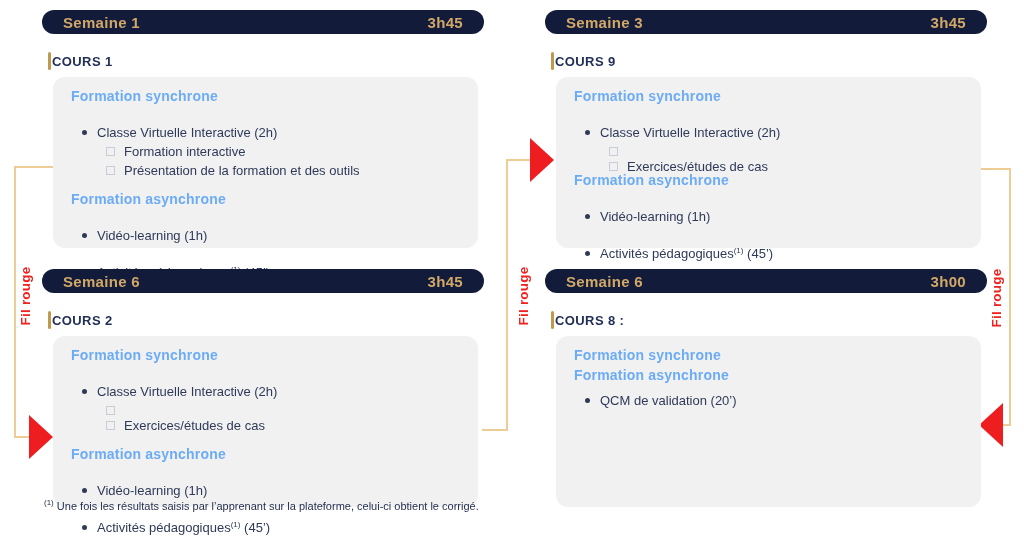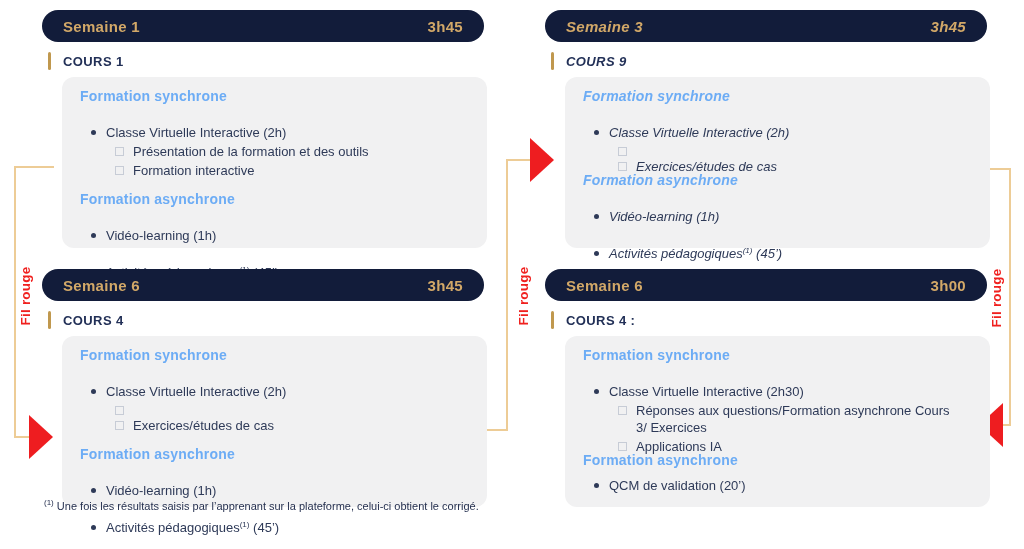--- a/index.html
+++ b/index.html
@@ -9,42 +9,42 @@
     height: 549px;
     background: #ffffff;
     font-family: "Liberation Sans", sans-serif;
     overflow: hidden;
   }
 
   
   .week { position: absolute; width: 442px; height: 252px; }
   #week-1 { left: 42px;  top: 10px;  }
   #week-2 { left: 42px;  top: 269px; }
-  #week-3 { left: 545px; top: 10px; font-style: italic;  }
+  #week-3 { left: 545px; top: 10px;  }
   #week-4 { left: 545px; top: 269px; }
 
   .pill {
-    position: absolute; left: 0; top: 0; width: 442px; height: 32px;
+    position: absolute; left: 0; top: 0; width: 442px; height: 24px;
     background: #121c3a; border-radius: 17px;
     display: flex; align-items: center; justify-content: space-between;
     padding: 0 21px; box-sizing: border-box;
   }
   .pill-title, .pill-duration {
     color: #d2a868; font-weight: bold; font-size: 15px; letter-spacing: .3px;
   }
 
   .cours {
     position: absolute; left: 6px; top: 41px;
-    display: flex; align-items: center; gap: 12px; height: 20px;
+    display: flex; align-items: center; gap: 1px; height: 20px;
   }
   .cours-bar { width: 3px; height: 18px; background: #c0984e; border-radius: 2px; }
   .cours-text { color: #223057; font-weight: bold; font-size: 13px; letter-spacing: .4px; }
 
   .content-card {
-    position: absolute; left: 20px; top: 67px; width: 425px; height: 171px;
+    position: absolute; left: 11px; top: 67px; width: 425px; height: 171px;
     background: #f1f1f2; border-radius: 12px;
     padding: 11px 16px; box-sizing: border-box;
   }
   .section-heading {
     color: #6cacf5; font-size: 14px; font-weight: bold;
     margin: 0 0 7px 2px; letter-spacing: .2px;
   }
   .items { list-style: none; margin: 0; padding: 0; }
   .li-main {
     display: flex; align-items: flex-start; gap: 10px;
@@ -133,25 +133,25 @@
         <div class="content-card">
           <div class="section">
             <div class="section-heading">Formation synchrone</div>
             <ul class="items">
               <li class="li-main">
                 <span class="dot"></span>
                 <span class="txt">Classe Virtuelle Interactive (2h)</span>
               </li>
               <li class="li-sub">
                 <span class="sq"></span>
+                <span class="txt">Formation interactive</span>
+              </li>
+              <li class="li-sub">
+                <span class="sq"></span>
                 <span class="txt">Présentation de la formation et des outils</span>
-              </li>
-              <li class="li-sub">
-                <span class="sq"></span>
-                <span class="txt">Formation interactive</span>
               </li>
             </ul>
           </div>
           <div class="section">
             <div class="section-heading">Formation asynchrone</div>
             <ul class="items">
               <li class="li-main">
                 <span class="dot"></span>
                 <span class="txt">Vidéo-learning (1h)</span>
               </li>
@@ -163,21 +163,21 @@
           </div>
         </div>
       </div>
       <div class="week" id="week-2">
         <div class="pill">
           <span class="pill-title">Semaine 6</span>
           <span class="pill-duration">3h45</span>
         </div>
         <div class="cours">
           <span class="cours-bar"></span>
-          <span class="cours-text">COURS 4</span>
+          <span class="cours-text">COURS 2</span>
         </div>
         <div class="content-card">
           <div class="section">
             <div class="section-heading">Formation synchrone</div>
             <ul class="items">
               <li class="li-main">
                 <span class="dot"></span>
                 <span class="txt">Classe Virtuelle Interactive (2h)</span>
               </li>
               <li class="li-sub">
@@ -245,39 +245,25 @@
           </div>
         </div>
       </div>
       <div class="week" id="week-4">
         <div class="pill">
           <span class="pill-title">Semaine 6</span>
           <span class="pill-duration">3h00</span>
         </div>
         <div class="cours">
           <span class="cours-bar"></span>
-          <span class="cours-text">COURS 4 :</span>
-        </div>
-        <div class="content-card">
-          <div class="section">
-            <div class="section-heading">Formation synchrone</div>
-            <ul class="items">
-              <li class="li-main">
-                <span class="dot"></span>
-                <span class="txt">Classe Virtuelle Interactive (2h30)</span>
-              </li>
-              <li class="li-sub">
-                <span class="sq"></span>
-                <span class="txt">Réponses aux questions/Formation asynchrone Cours 3/ Exercices</span>
-              </li>
-              <li class="li-sub">
-                <span class="sq"></span>
-                <span class="txt">Applications IA</span>
-              </li>
-            </ul>
+          <span class="cours-text">COURS 8 :</span>
+        </div>
+        <div class="content-card">
+          <div class="section">
+            <div class="section-heading">Formation synchrone</div>
           </div>
           <div class="section">
             <div class="section-heading">Formation asynchrone</div>
             <ul class="items">
               <li class="li-main">
                 <span class="dot"></span>
                 <span class="txt">QCM de validation (20’)</span>
               </li>
             </ul>
           </div>

